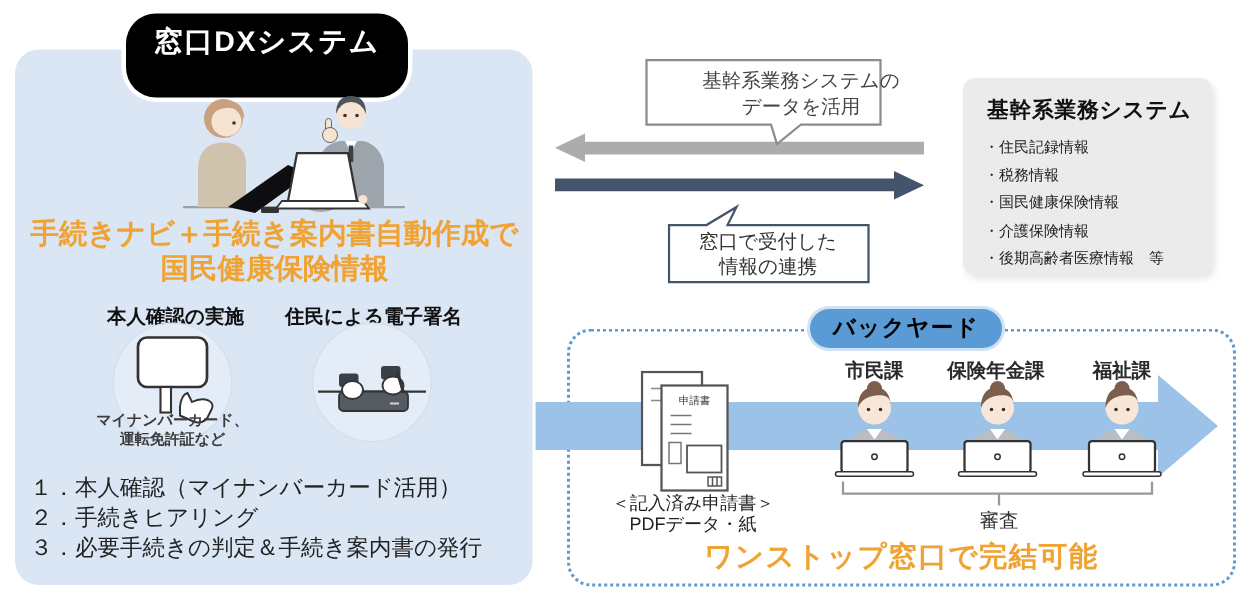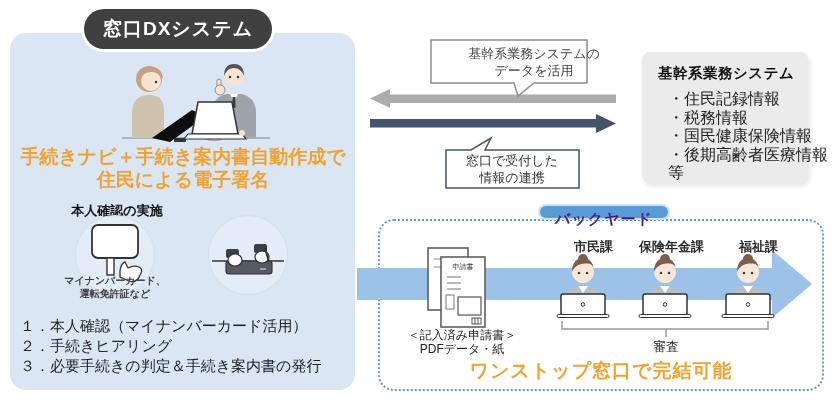--- a/index.html
+++ b/index.html
@@ -2,48 +2,48 @@
 <html><head>
 <meta charset="utf-8">
 <style>
   * { margin:0; padding:0; box-sizing:border-box; }
   body { font-family:"Liberation Sans","DejaVu Sans",sans-serif; background:#fff; }
   .canvas { position:relative; width:840px; height:409px; background:#fff; overflow:hidden; }
   .abs { position:absolute; }
 
   
   .left-panel { left:10px; top:33px; width:345px; height:357px; background:#DAE6F3; border-radius:16px; }
-  .left-pill { left:84px; top:9px; width:188px; height:40px; background:#404040; border-radius:20px;
+  .left-pill { left:84px; top:9px; width:188px; height:56px; background:#000000; border-radius:20px;
                color:#fff; font-weight:bold; font-size:19px; text-align:center; line-height:40px;
                box-shadow:0 0 0 3px #fff; letter-spacing:1px; }
   .headline { left:18px; top:145px; width:330px; color:#F0A232; font-weight:bold; font-size:19px;
               line-height:23px; text-align:center; }
   .feature-label { top:202px; font-size:13px; font-weight:bold; color:#111; text-align:center; }
   .feature-circle { top:215px; width:80px; height:80px; border-radius:50%; background:#E3ECF7; border:1px solid #D3E0EF; }
   .id-caption { left:55px; top:274px; width:120px; font-size:10px; line-height:13px; color:#3c3c3c; text-align:center;font-weight:bold; }
   .steps { left:20px; top:316px; width:330px; font-size:15px; line-height:20px; color:#222; list-style:none; }
 
   
   .callout-text { font-size:13px; line-height:17px; text-align:center; }
   .use-data-text { left:432px; top:45px; width:156px; color:#444;margin-left:24px; }
   .send-info-text { left:447px; top:152px; width:130px; color:#333; }
 
   
   .core-box { left:642px; top:52px; width:166px; height:131px; background:#EBEBEB; border-radius:8px;
               box-shadow:2px 3px 5px rgba(0,0,0,0.10); }
   .core-title { left:658px; top:64px; font-size:14.5px; font-weight:bold; color:#111; letter-spacing:0.5px; }
-  .core-list { left:656px; top:90px; font-size:16px; line-height:18.5px; color:#222; list-style:none;margin-left:12px; }
+  .core-list { left:656px; top:90px; font-size:10px; line-height:18.5px; color:#222; list-style:none; }
 
   
   .backyard-box { left:378px; top:219px; width:446px; height:172px; border:2px dotted #5B9BD5; border-radius:16px; background:#fff; }
-  .backyard-pill { left:538px; top:204px; width:132px; height:16px; background:#5B9BD5; border:2px solid #CFE2F3;
-                   border-radius:16px; color:#4c1d95; font-weight:bold; font-size:15px; text-align:center; line-height:26px;
+  .backyard-pill { left:538px; top:204px; width:132px; height:30px; background:#5B9BD5; border:2px solid #CFE2F3;
+                   border-radius:16px; color:#000000; font-weight:bold; font-size:15px; text-align:center; line-height:26px;
                    letter-spacing:1px; }
   .doc-caption { left:400px; top:328px; width:124px; font-size:12px; line-height:14px; color:#222; text-align:center; }
-  .dept-label { top:238px; font-size:13px; font-weight:600; color:#2b2b2b; text-align:right;font-family:Liberation Serif, serif; }
+  .dept-label { top:238px; font-size:13px; font-weight:600; color:#2b2b2b; text-align:center;font-family:Liberation Serif, serif; }
   .review-label { left:645px; top:338px; width:42px; font-size:13px; color:#333; text-align:center; }
   .onestop { left:420px; top:358px; width:362px; color:#F0A232; font-weight:bold; font-size:19px; text-align:center; letter-spacing:1px; }
 </style>
 </head>
 <body>
 
 <div class="canvas">
 
   <div class="abs left-panel"></div>
 
@@ -85,24 +85,25 @@
 
     <g>
       <polygon points="106,52 140,52 146,84 100,84" fill="#fff" stroke="#333" stroke-width="1.5"></polygon>
       <polygon points="96,84 150,84 154,89 92,89" fill="#fff" stroke="#333" stroke-width="1.2"></polygon>
       <circle cx="150" cy="83" r="3" fill="#F7E3D2"></circle>
     </g>
   </svg>
 
   <div class="abs headline">
     <div>手続きナビ＋手続き案内書自動作成で</div>
-    <div>住民による電子署名</div>
+    <div>国民健康保険情報</div>
   </div>
 
   <div class="abs feature-label" style="left:62px; width:110px;">本人確認の実施</div>
+  <div class="abs feature-label" style="left:190px; width:118px;">住民による電子署名</div>
 
   <div class="abs feature-circle" style="left:75px;"></div>
   <svg class="abs" style="left:75px; top:215px;" width="80" height="80" viewBox="0 0 80 80">
     <rect x="17" y="10" width="46" height="33" rx="6" fill="#fff" stroke="#333" stroke-width="1.8"></rect>
     <rect x="32" y="43" width="7" height="17" fill="#fff" stroke="#333" stroke-width="1.4"></rect>
     <path d="M45,56 q1,-8 5,-9 l3,6 q6,-3 11,-1 q4,2 2,6 l-3,6 q-4,4 -9,2 l-9,-4 Z" fill="#fff" stroke="#333" stroke-width="1.3"></path>
   </svg>
 
   <div class="abs feature-circle" style="left:208px;"></div>
   <svg class="abs" style="left:208px; top:215px;" width="80" height="80" viewBox="0 0 80 80">
@@ -153,20 +154,21 @@
     <div>窓口で受付した</div>
     <div>情報の連携</div>
   </div>
 
   <div class="abs core-box"></div>
   <div class="abs core-title">基幹系業務システム</div>
   <ul class="abs core-list">
     <li>・住民記録情報</li>
     <li>・税務情報</li>
     <li>・国民健康保険情報</li>
+    <li>・介護保険情報</li>
     <li>・後期高齢者医療情報　等</li>
   </ul>
 
   <div class="abs backyard-box"></div>
 
   <svg class="abs" style="left:357px; top:250px;" width="455" height="68">
     <rect x="0" y="18" width="416" height="32" fill="#9CC2E8"></rect>
     <polygon points="415,0 455,34 415,68" fill="#9CC2E8"></polygon>
   </svg>
 

